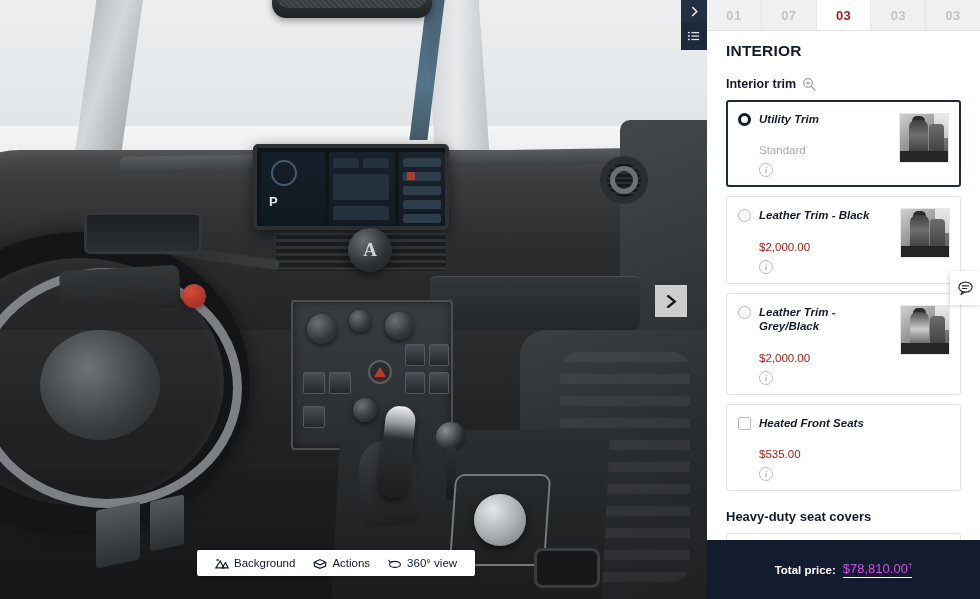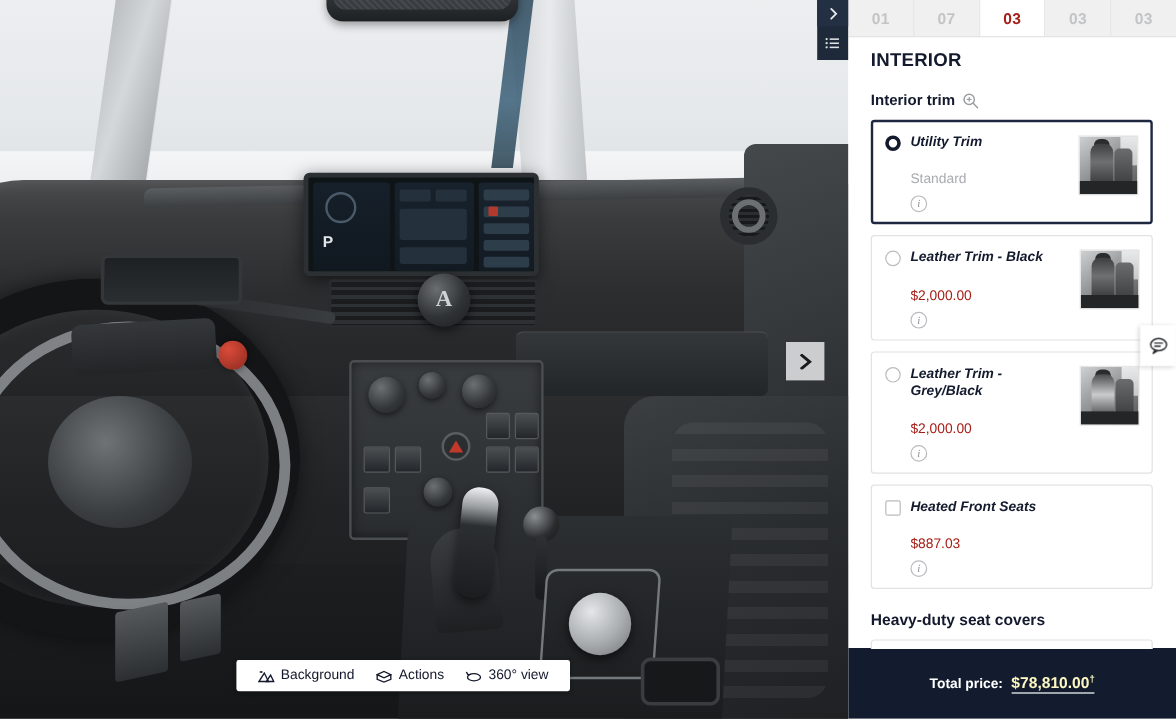--- a/index.html
+++ b/index.html
@@ -388,21 +388,21 @@
     font-size: 13px; font-weight: bold; color: #131a2d;
     margin: 18px 0 9px 0;
   }
 
   .total-bar {
     flex: none; height: 59px; background: #131c2e;
     display: flex; align-items: center; justify-content: center; gap: 7px;
   }
   .total-label { font-size: 11.5px; color: #ffffff; font-weight: bold; }
   .total-value {
-    font-size: 13px; color: #fef9c3; font-weight: bold;
+    font-size: 13px; color: #d946ef; font-weight: normal;
     border-bottom: 1px solid #ffffff; padding-bottom: 1px;
   }
   .total-value sup { font-size: 8px; }
 
   
   .chat-tab {
     position: absolute; right: 0; top: 271px; width: 30px; height: 34px;
     background: #ffffff; box-shadow: -1px 1px 4px rgba(0,0,0,.18);
     display: flex; align-items: center; justify-content: center;
     cursor: pointer; z-index: 30;
@@ -636,21 +636,21 @@
         </div>
       </div>
 
       <div class="opt-card">
         <div class="opt-row">
           <div class="opt-ctl">
             <div class="checkbox"></div>
           </div>
           <div class="opt-main">
             <div class="opt-name">Heated Front Seats</div>
-            <div class="opt-price">$887.03</div>
+            <div class="opt-price">$535.00</div>
             <div class="opt-icons">
               <div class="ico-circle">i</div>
             </div>
           </div>
         </div>
       </div>
 
       <div class="group-title2">Heavy-duty seat covers</div>
 
       <div class="opt-card">

